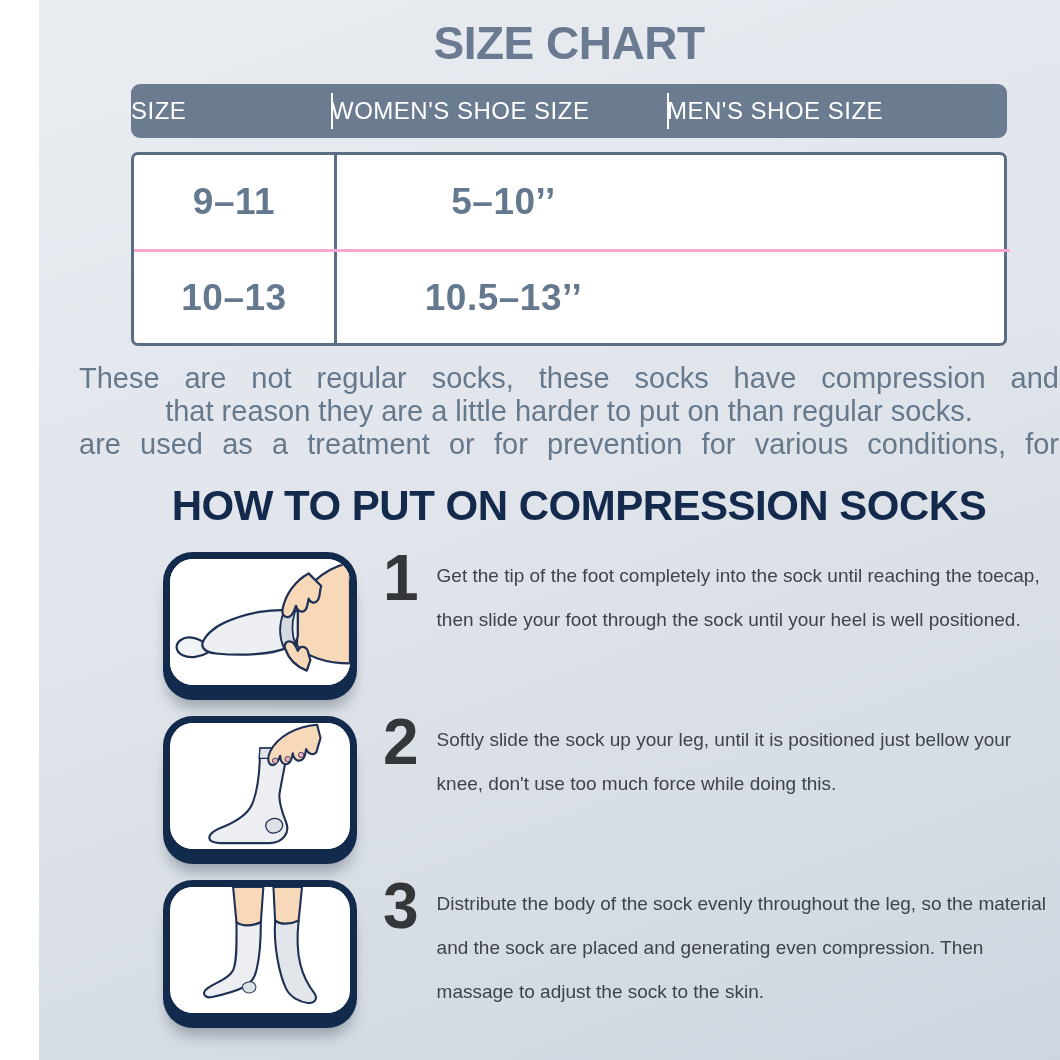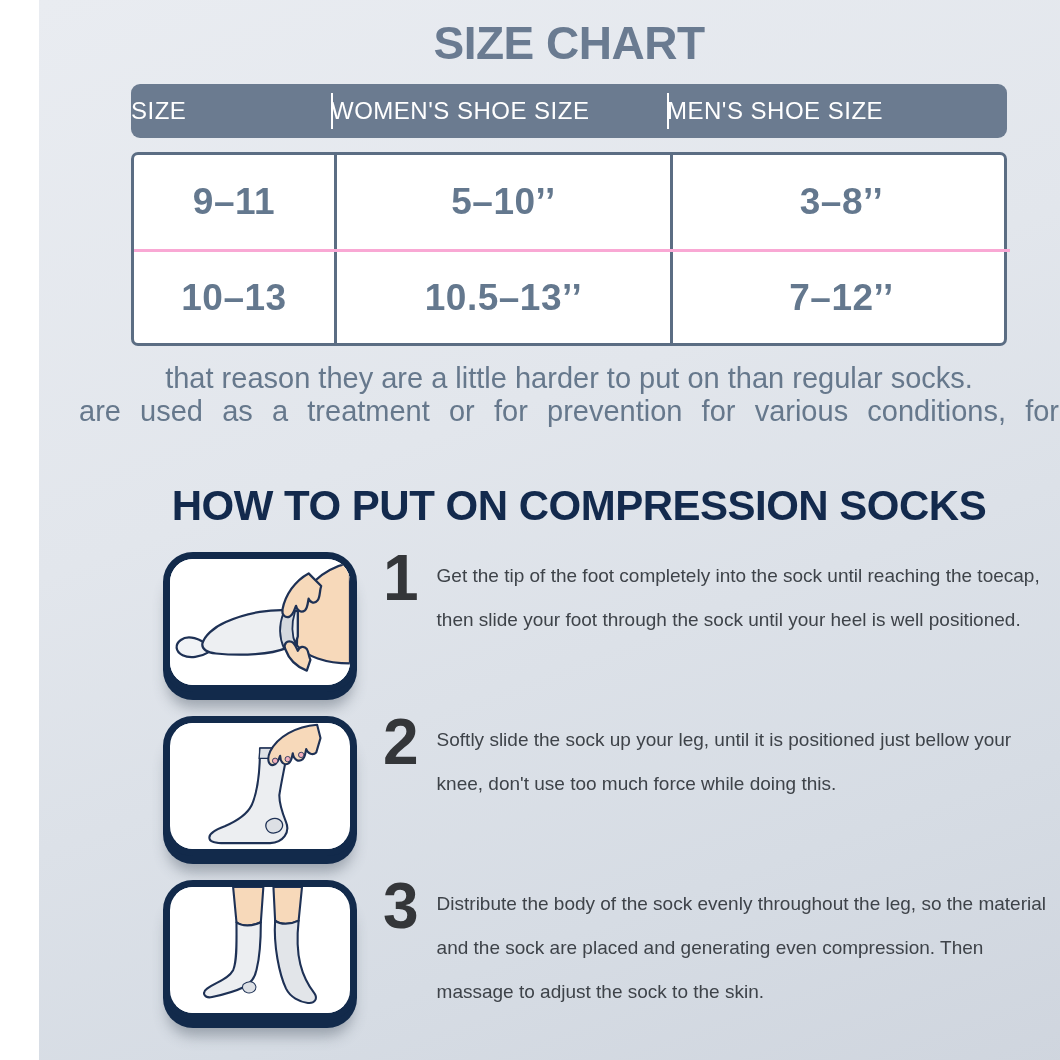--- a/index.html
+++ b/index.html
@@ -92,30 +92,29 @@
   <div class="thead">
     <div class="hcell">SIZE</div>
     <div class="hcell">WOMEN'S SHOE SIZE</div>
     <div class="hcell">MEN'S SHOE SIZE</div>
   </div>
 
   <div class="stable">
     <div class="trow">
       <div class="tcell">9–11</div>
       <div class="tcell">5–10’’</div>
-      <div class="tcell">3–8’’</div>
     </div>
     <div class="trow">
       <div class="tcell">10–13</div>
       <div class="tcell">10.5–13’’</div>
-      <div class="tcell">7–12’’</div>
     </div>
   </div>
 
   <div class="intro">
+    <div class="pline">These are not regular socks, these socks have compression and</div>
     <div class="pline last">that reason they are a little harder to put on than regular socks.</div>
     <div class="pline">are used as a treatment or for prevention for  various conditions, for</div>
   </div>
 
   <h2 class="h2">HOW TO PUT ON COMPRESSION SOCKS</h2>
 
   <div class="step step1">
     <div class="illus">
       <svg viewBox="0 0 200 140" aria-hidden="true">
         <rect x="0" y="0" width="200" height="140" fill="#ffffff"></rect>

